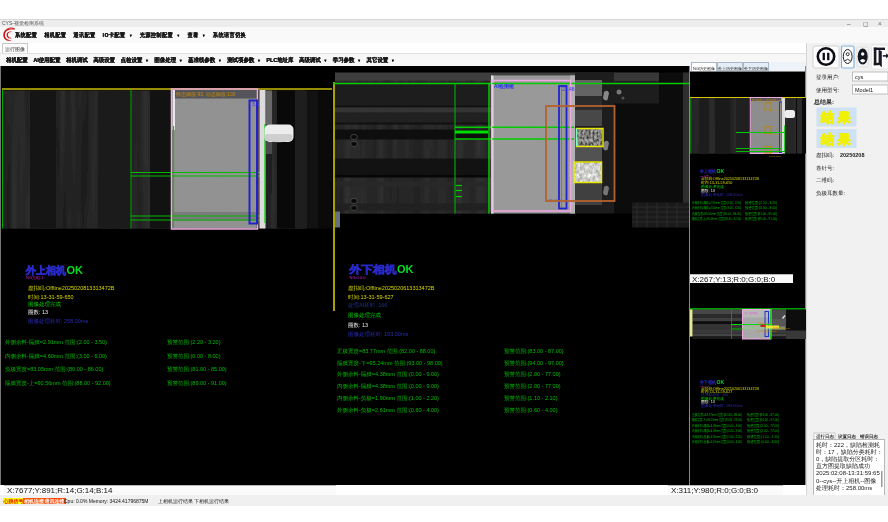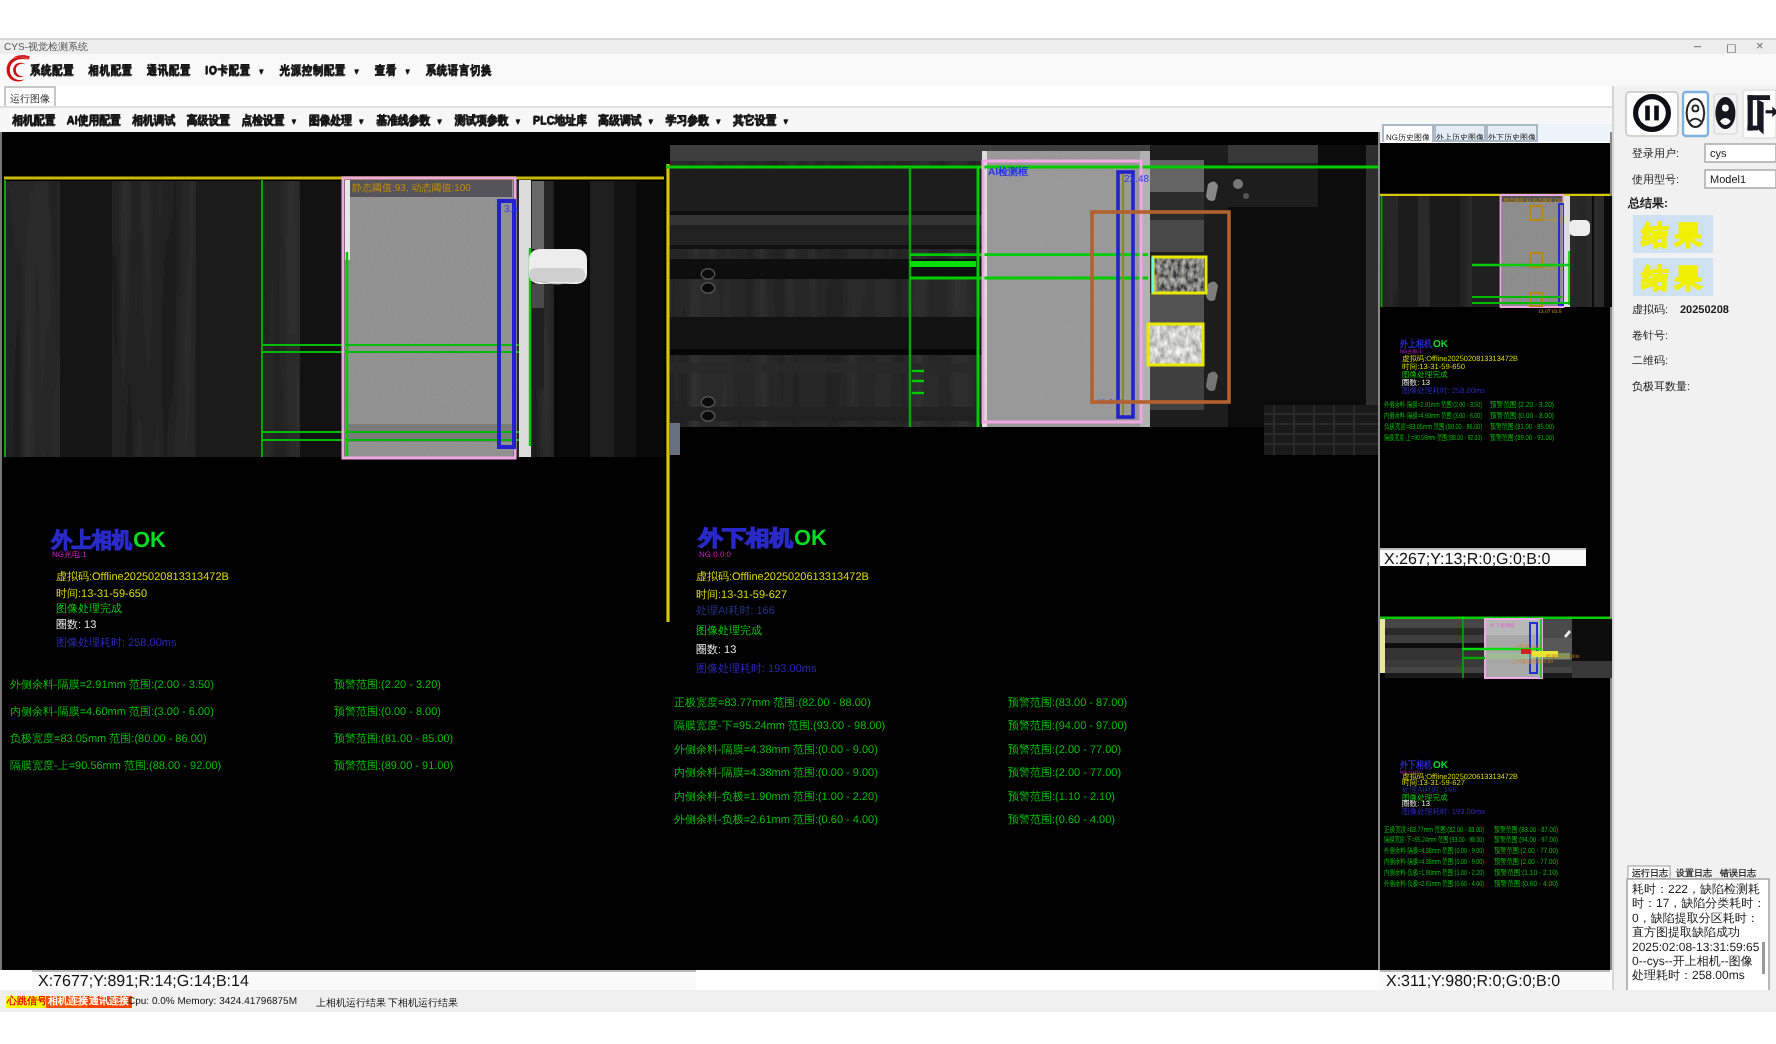--- a/index.html
+++ b/index.html
@@ -13,23 +13,23 @@
 #menubar{left:0;top:26.5px;width:888px;height:16px;background:#f9f9f9}
 #menuitems{left:15px;top:30.5px;font-size:6px;font-weight:bold;color:#111;letter-spacing:0.5px;word-spacing:2px;transform:scaleX(0.85);transform-origin:0 0;text-shadow:0.4px 0 #333,0 0.4px #333}
 #tabrow{left:0;top:42.5px;width:888px;height:10px;background:#fff}
 #tab1{left:2px;top:43px;width:26px;height:9.5px;background:#fdfdfd;border:1px solid #c8c8c8;border-bottom:none;font-size:5px;color:#333;padding-left:2px;padding-top:2px}
 #toolbar{left:0;top:52.5px;width:806px;height:13px;background:#f7f7f7;border-top:1px solid #e0e0e0}
 #toolitems{left:6px;top:55.5px;font-size:6px;font-weight:bold;color:#111;word-spacing:1.5px;transform:scaleX(0.9);transform-origin:0 0;text-shadow:0.4px 0 #333,0 0.4px #333}
 #minitabs{left:690px;top:61.5px;width:116px;height:9.5px;background:#eef3f9}
 .mtab{position:absolute;top:0;height:9.5px;font-size:4px;color:#222;padding-top:3px;text-align:center;overflow:hidden;white-space:nowrap}
 #sidebar{left:806px;top:42.5px;width:82px;height:461px;background:#f1f1f1;border-left:1px solid #d5d5d5}
 .statusbar{top:484.5px;height:10px;background:#fafafa;border-top:1px solid #b9b9b9;font-size:8px;color:#111;padding-left:3px;line-height:9.5px;letter-spacing:0px}
-#sb1{left:16px;width:332px}
+#sb1{left:4px;width:332px}
 #sb2{left:333px;width:356px}
-#sb3{left:690px;width:115px}
+#sb3{left:668px;width:115px}
 #sbm1{left:690px;top:273.5px;width:103px;height:9.5px;background:#fafafa;border-top:1px solid #b9b9b9;font-size:8px;color:#111;padding-left:2px;line-height:9px}
 #bottombar{left:0;top:494.5px;width:888px;height:11px;background:#f0f0f0}
 .chip{position:absolute;top:497.5px;height:6px;font-size:5px;line-height:6px;padding:0 1px;font-weight:bold}
 .btxt{position:absolute;top:498px;font-size:5px;color:#111}
 </style>
 </head>
 <body>
 <div id="app">
   <div class="abs" id="titlebar"></div>
   <div class="abs" id="title">CYS-视觉检测系统</div>

